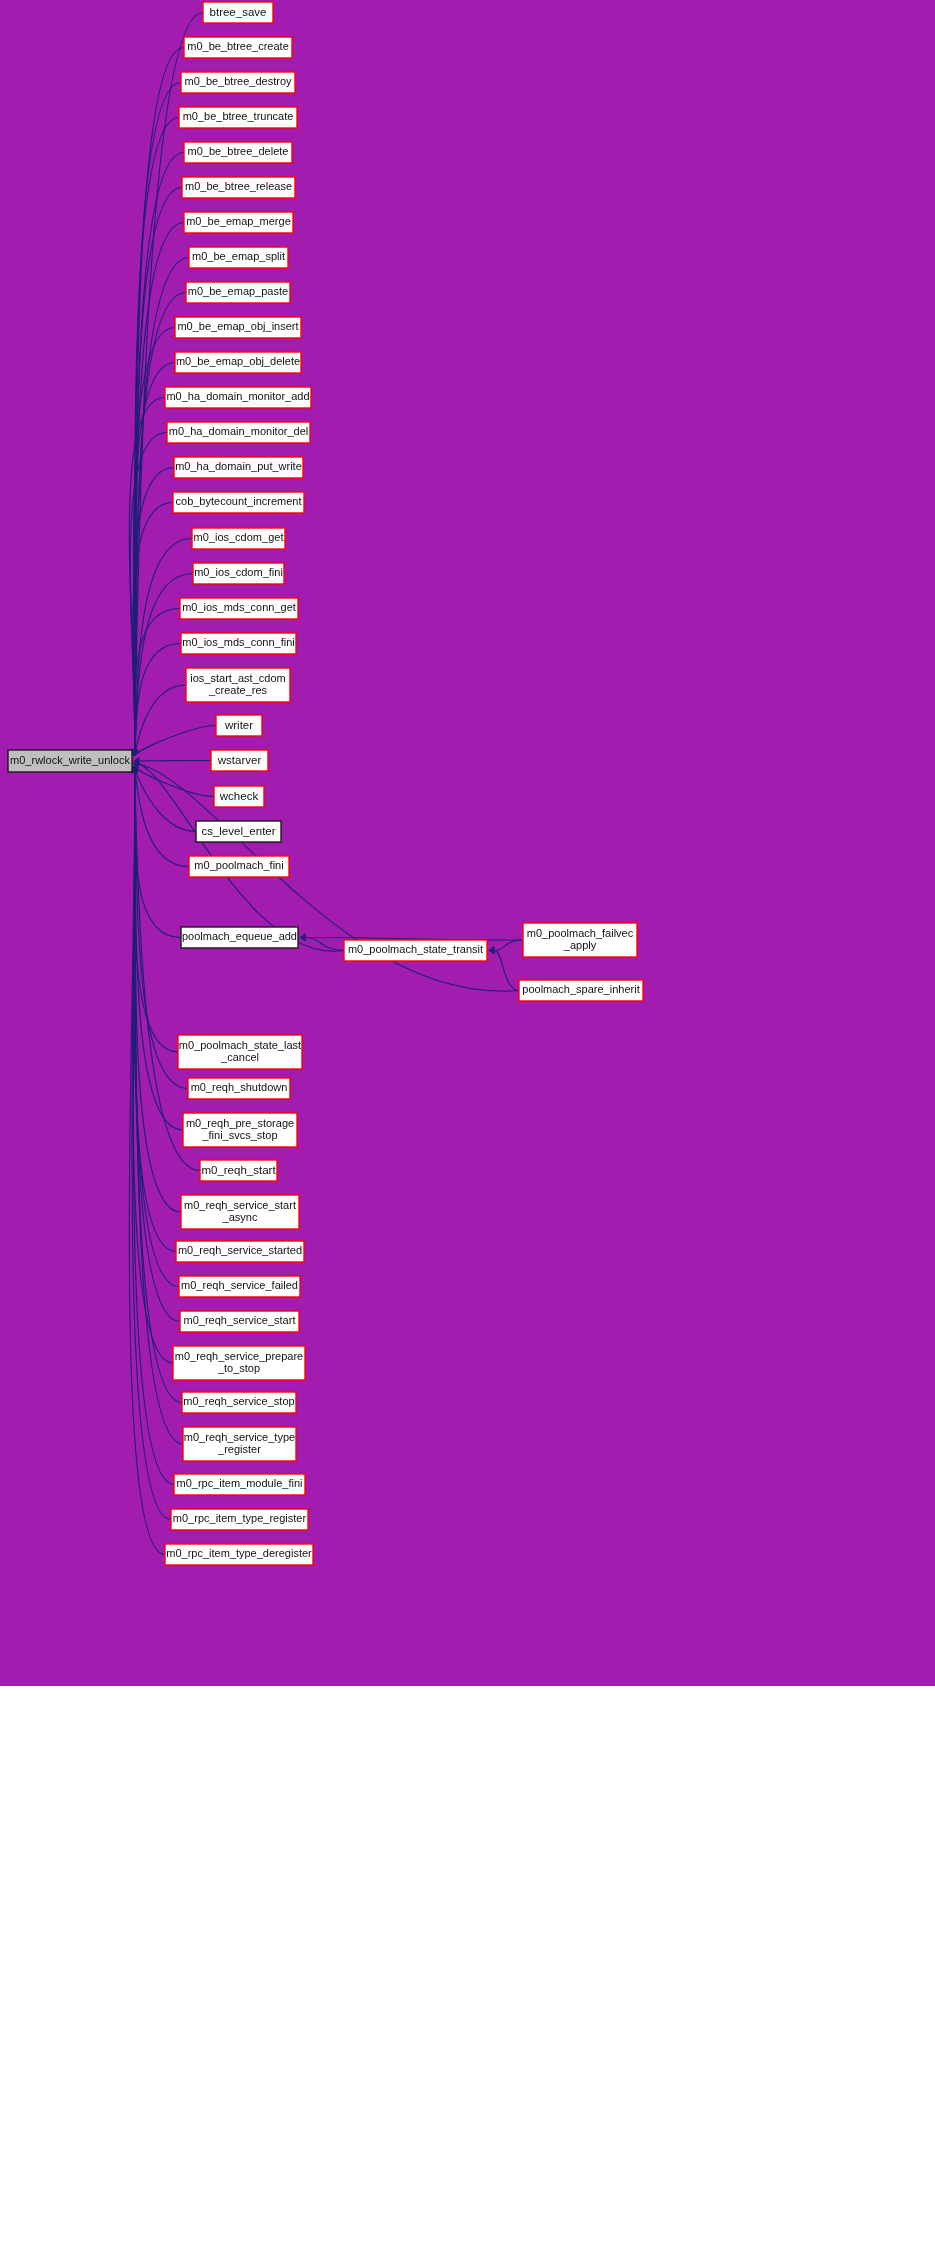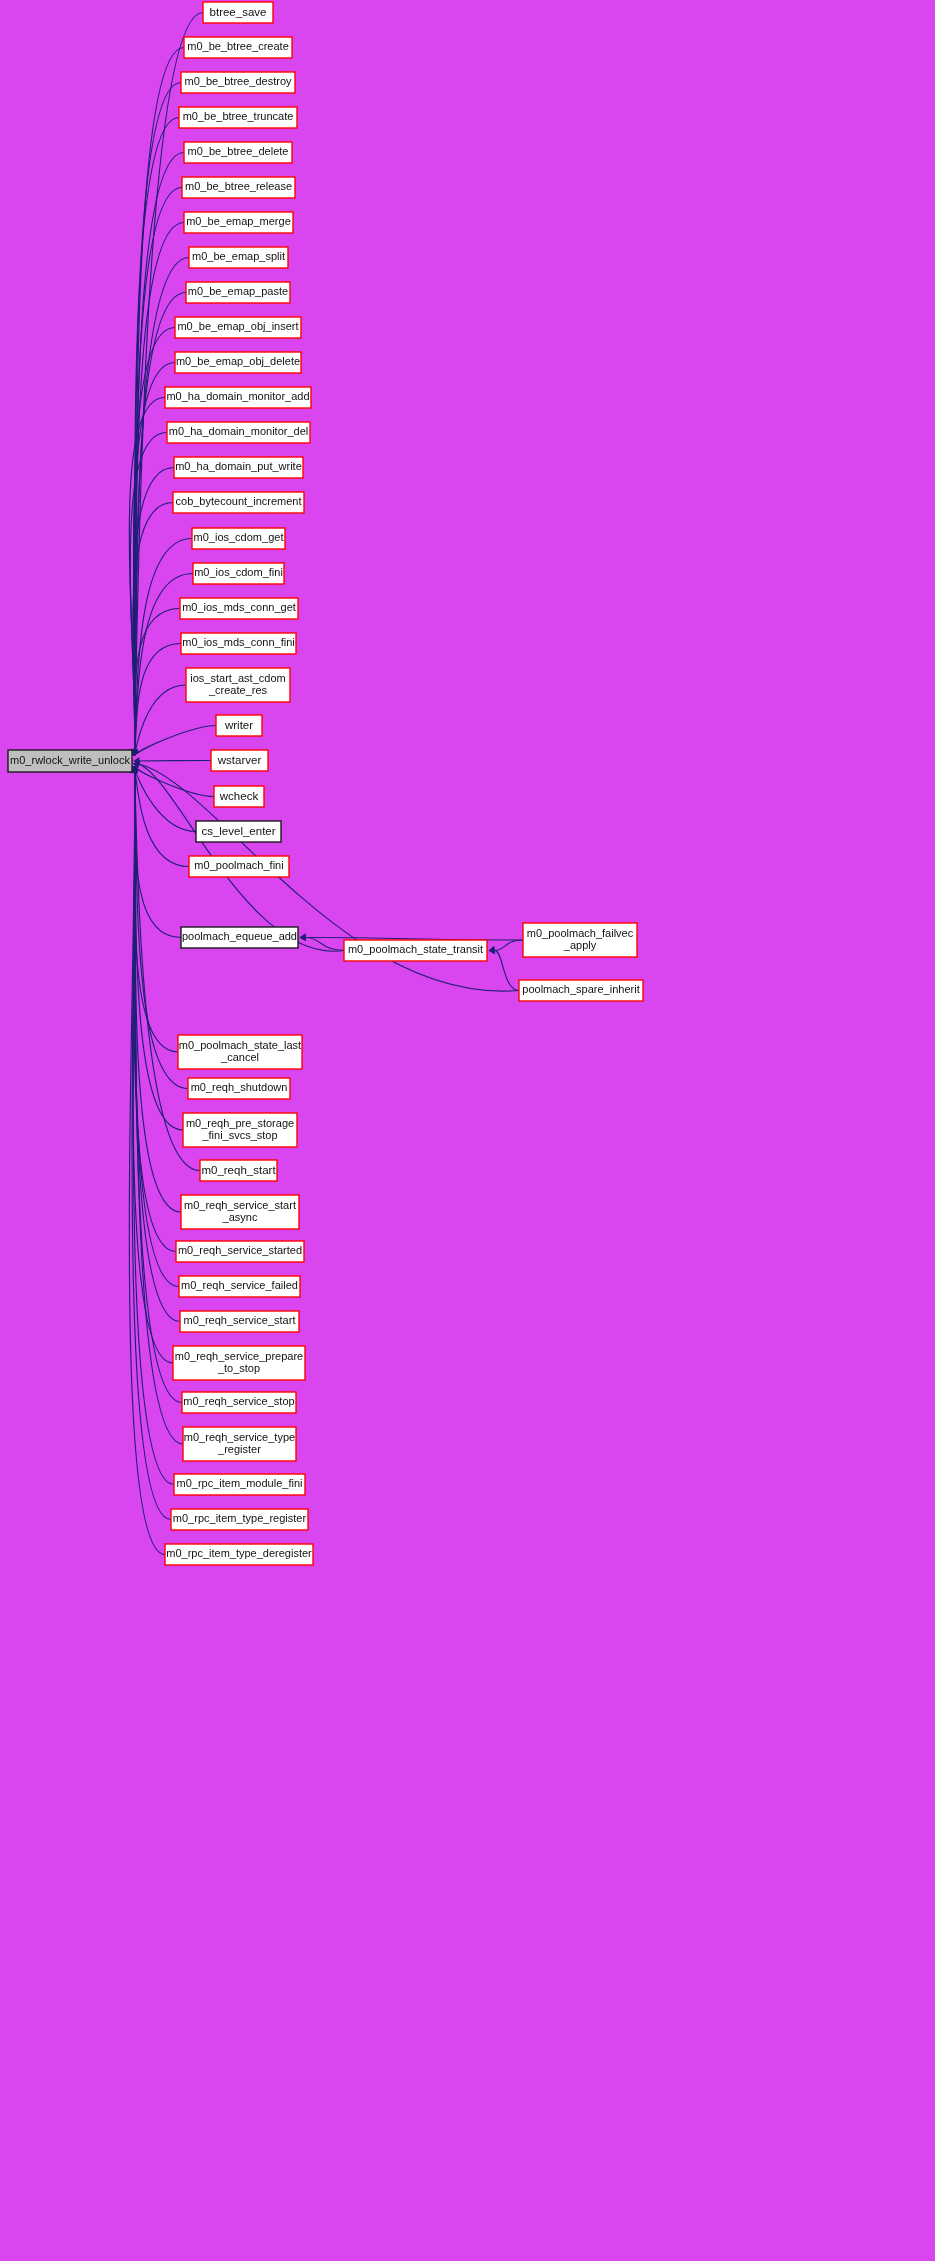--- a/index.html
+++ b/index.html
@@ -7,23 +7,23 @@
     margin: 0;
     padding: 0;
     background: #ffffff;
   }
   body {
     font-family: "Liberation Sans", sans-serif;
   }
   #graph-wrap {
     position: relative;
     width: 935px;
-    height: 2261px;
+    height: 1686px;
     overflow: hidden;
-    background: #d946ef;
+    background: #a21caf;
   }
   svg#callgraph {
     display: block;
     width: 935px;
     height: 2261px;
   }
   .edge-path {
     fill: none;
     stroke: #1f1f77;
     stroke-width: 1.15;

